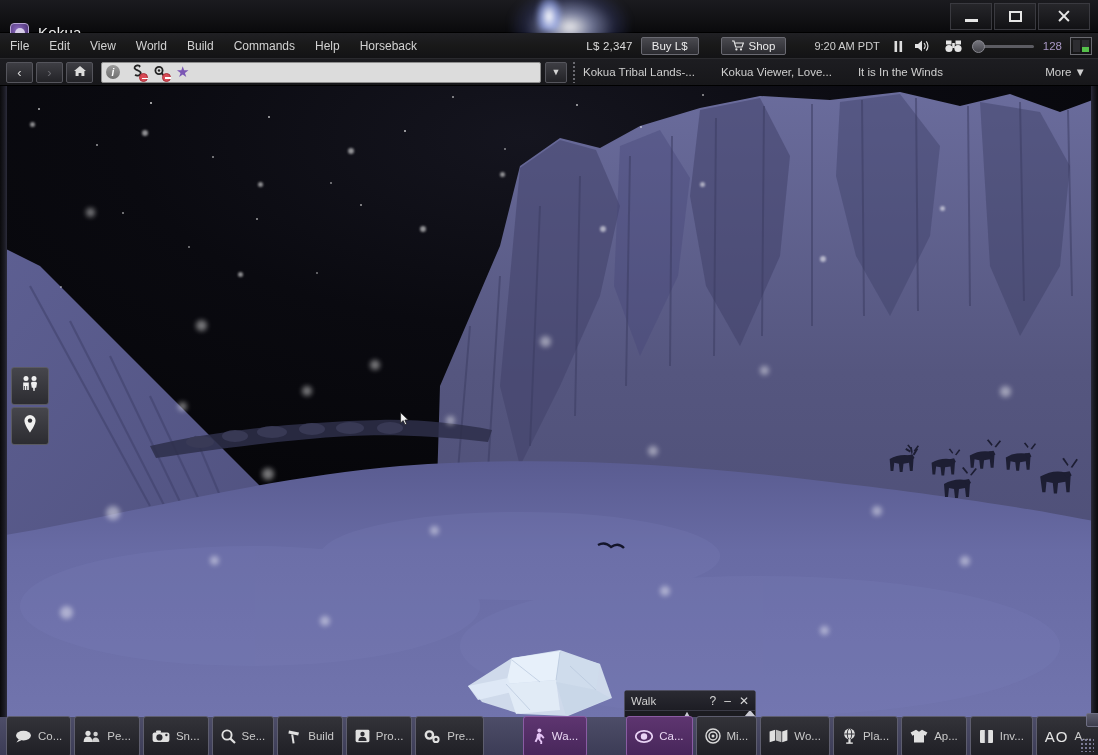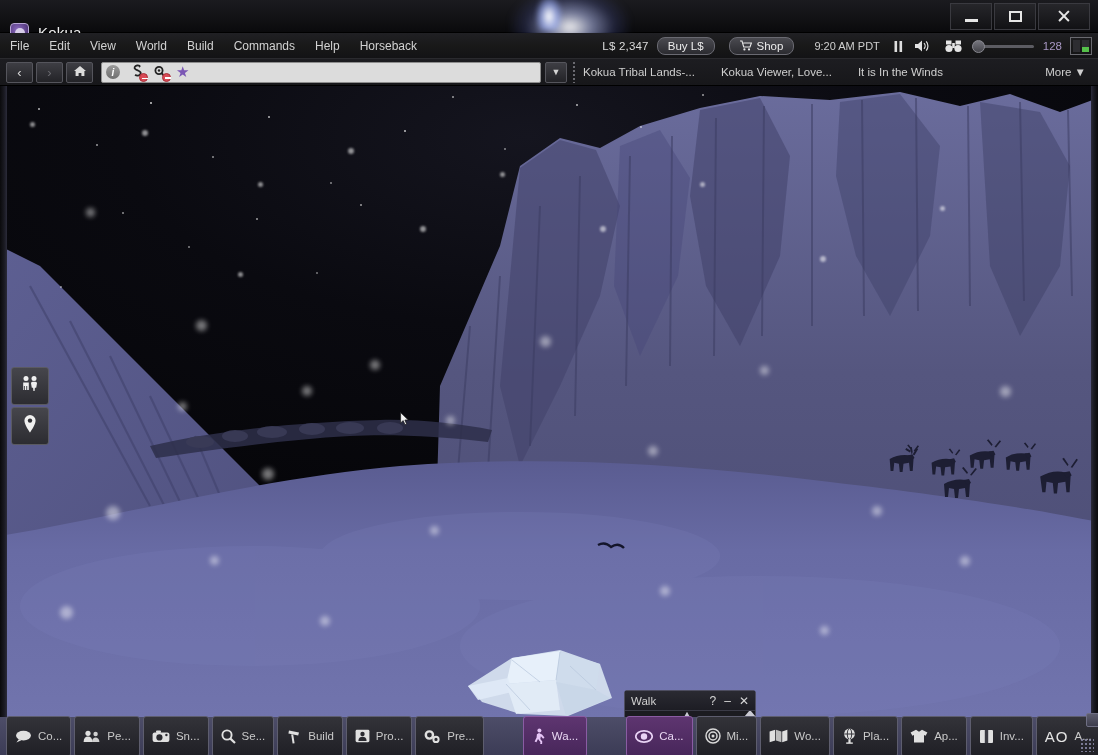--- a/index.html
+++ b/index.html
@@ -77,24 +77,24 @@
   .menu-item {
     color: #d2d2d2; font-size: 12px; padding: 3px 9px; margin: 0 1px; cursor: default;
   }
   #menu-right {
     position: absolute; right: 0; top: 0; height: 26px;
     display: flex; align-items: center; gap: 0;
   }
   .balance { color: #dcdcdc; font-size: 11.5px; margin-right: 8px; letter-spacing:.2px;}
   .mbtn {
     height: 18px; background: linear-gradient(180deg,#4a4a50,#2b2b30);
-    border: 1px solid #6a6a72; border-radius: 8px;
+    border: 1px solid #6a6a72; border-radius: 2px;
     color: #ececec; font-size: 11.5px;
     display: flex; align-items: center; justify-content: flex-start; gap: 5px;
-    padding: 0 10px; margin-right: 14px;
+    padding: 0 10px; margin-right: 22px;
   }
   .clock { color: #cfcfcf; font-size: 11px; margin: 0 8px 0 6px; }
   .sysicon { color: #e3e3e3; display:flex; align-items:center; margin: 0 5px; }
   .volslider {
     position: relative; width: 62px; height: 14px; margin: 0 5px;
     display: flex; align-items: center;
   }
   .volslider .track { width: 62px; height: 3px; background:#5c5c62; border-radius:2px;}
   .volslider .knob {
     position:absolute; left: 0px; top: 1px; width: 13px; height: 13px; border-radius: 50%;

